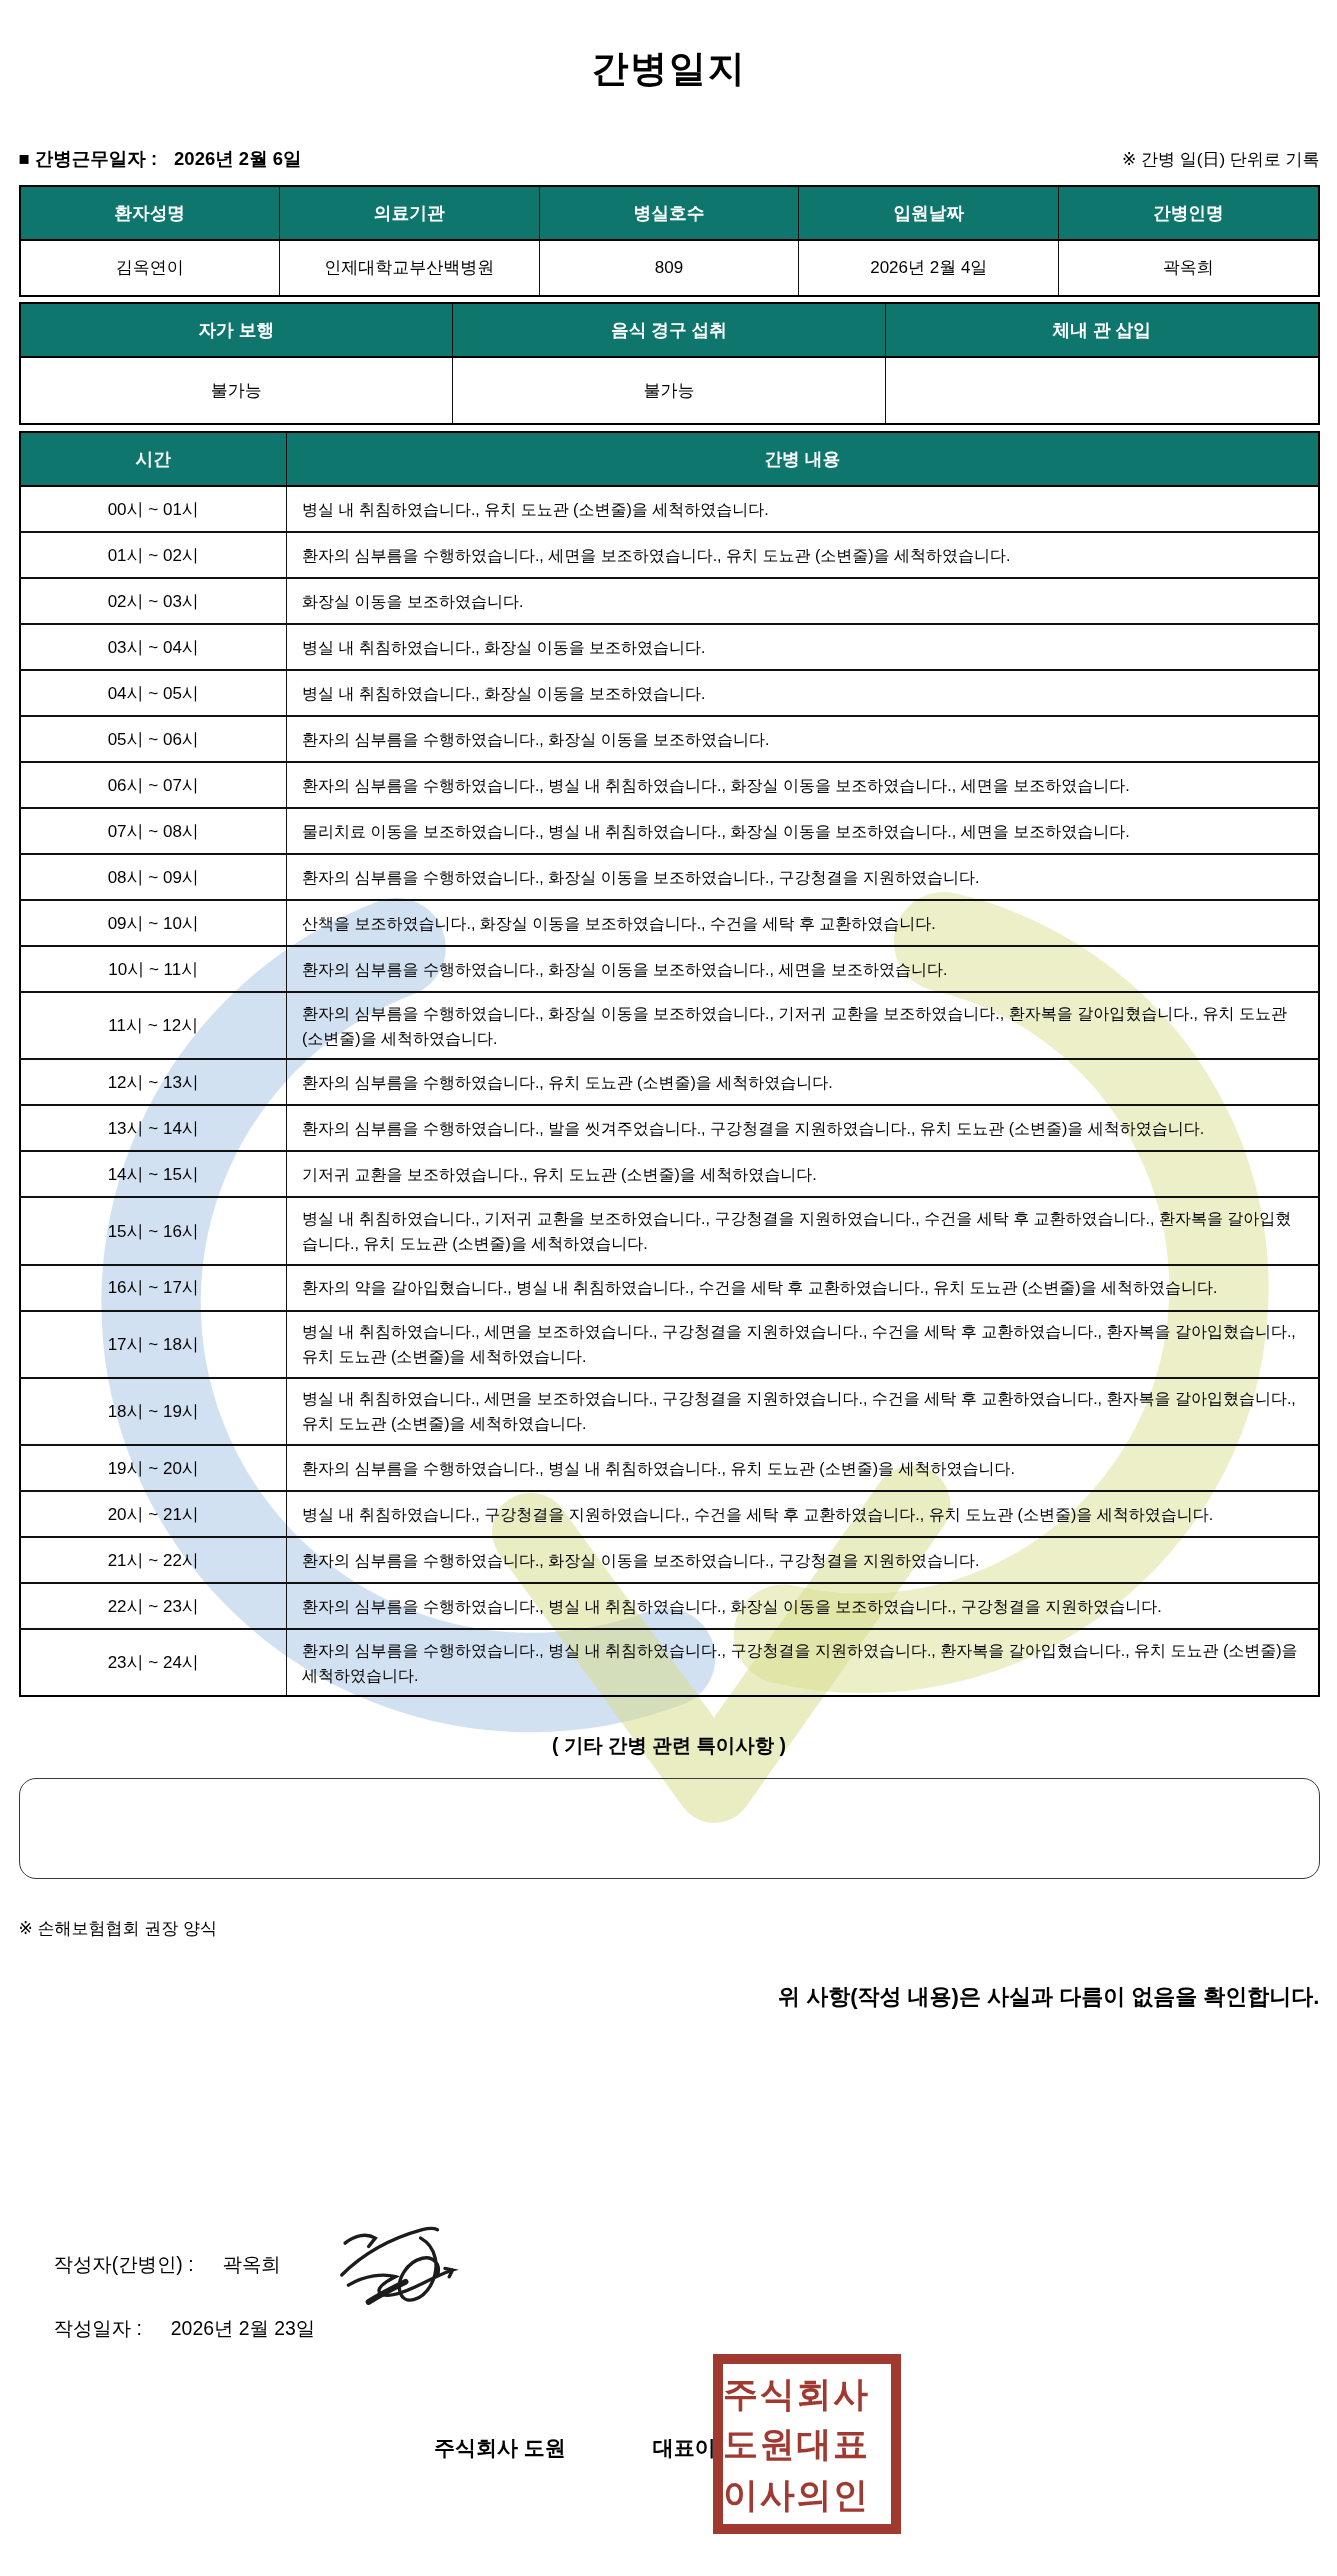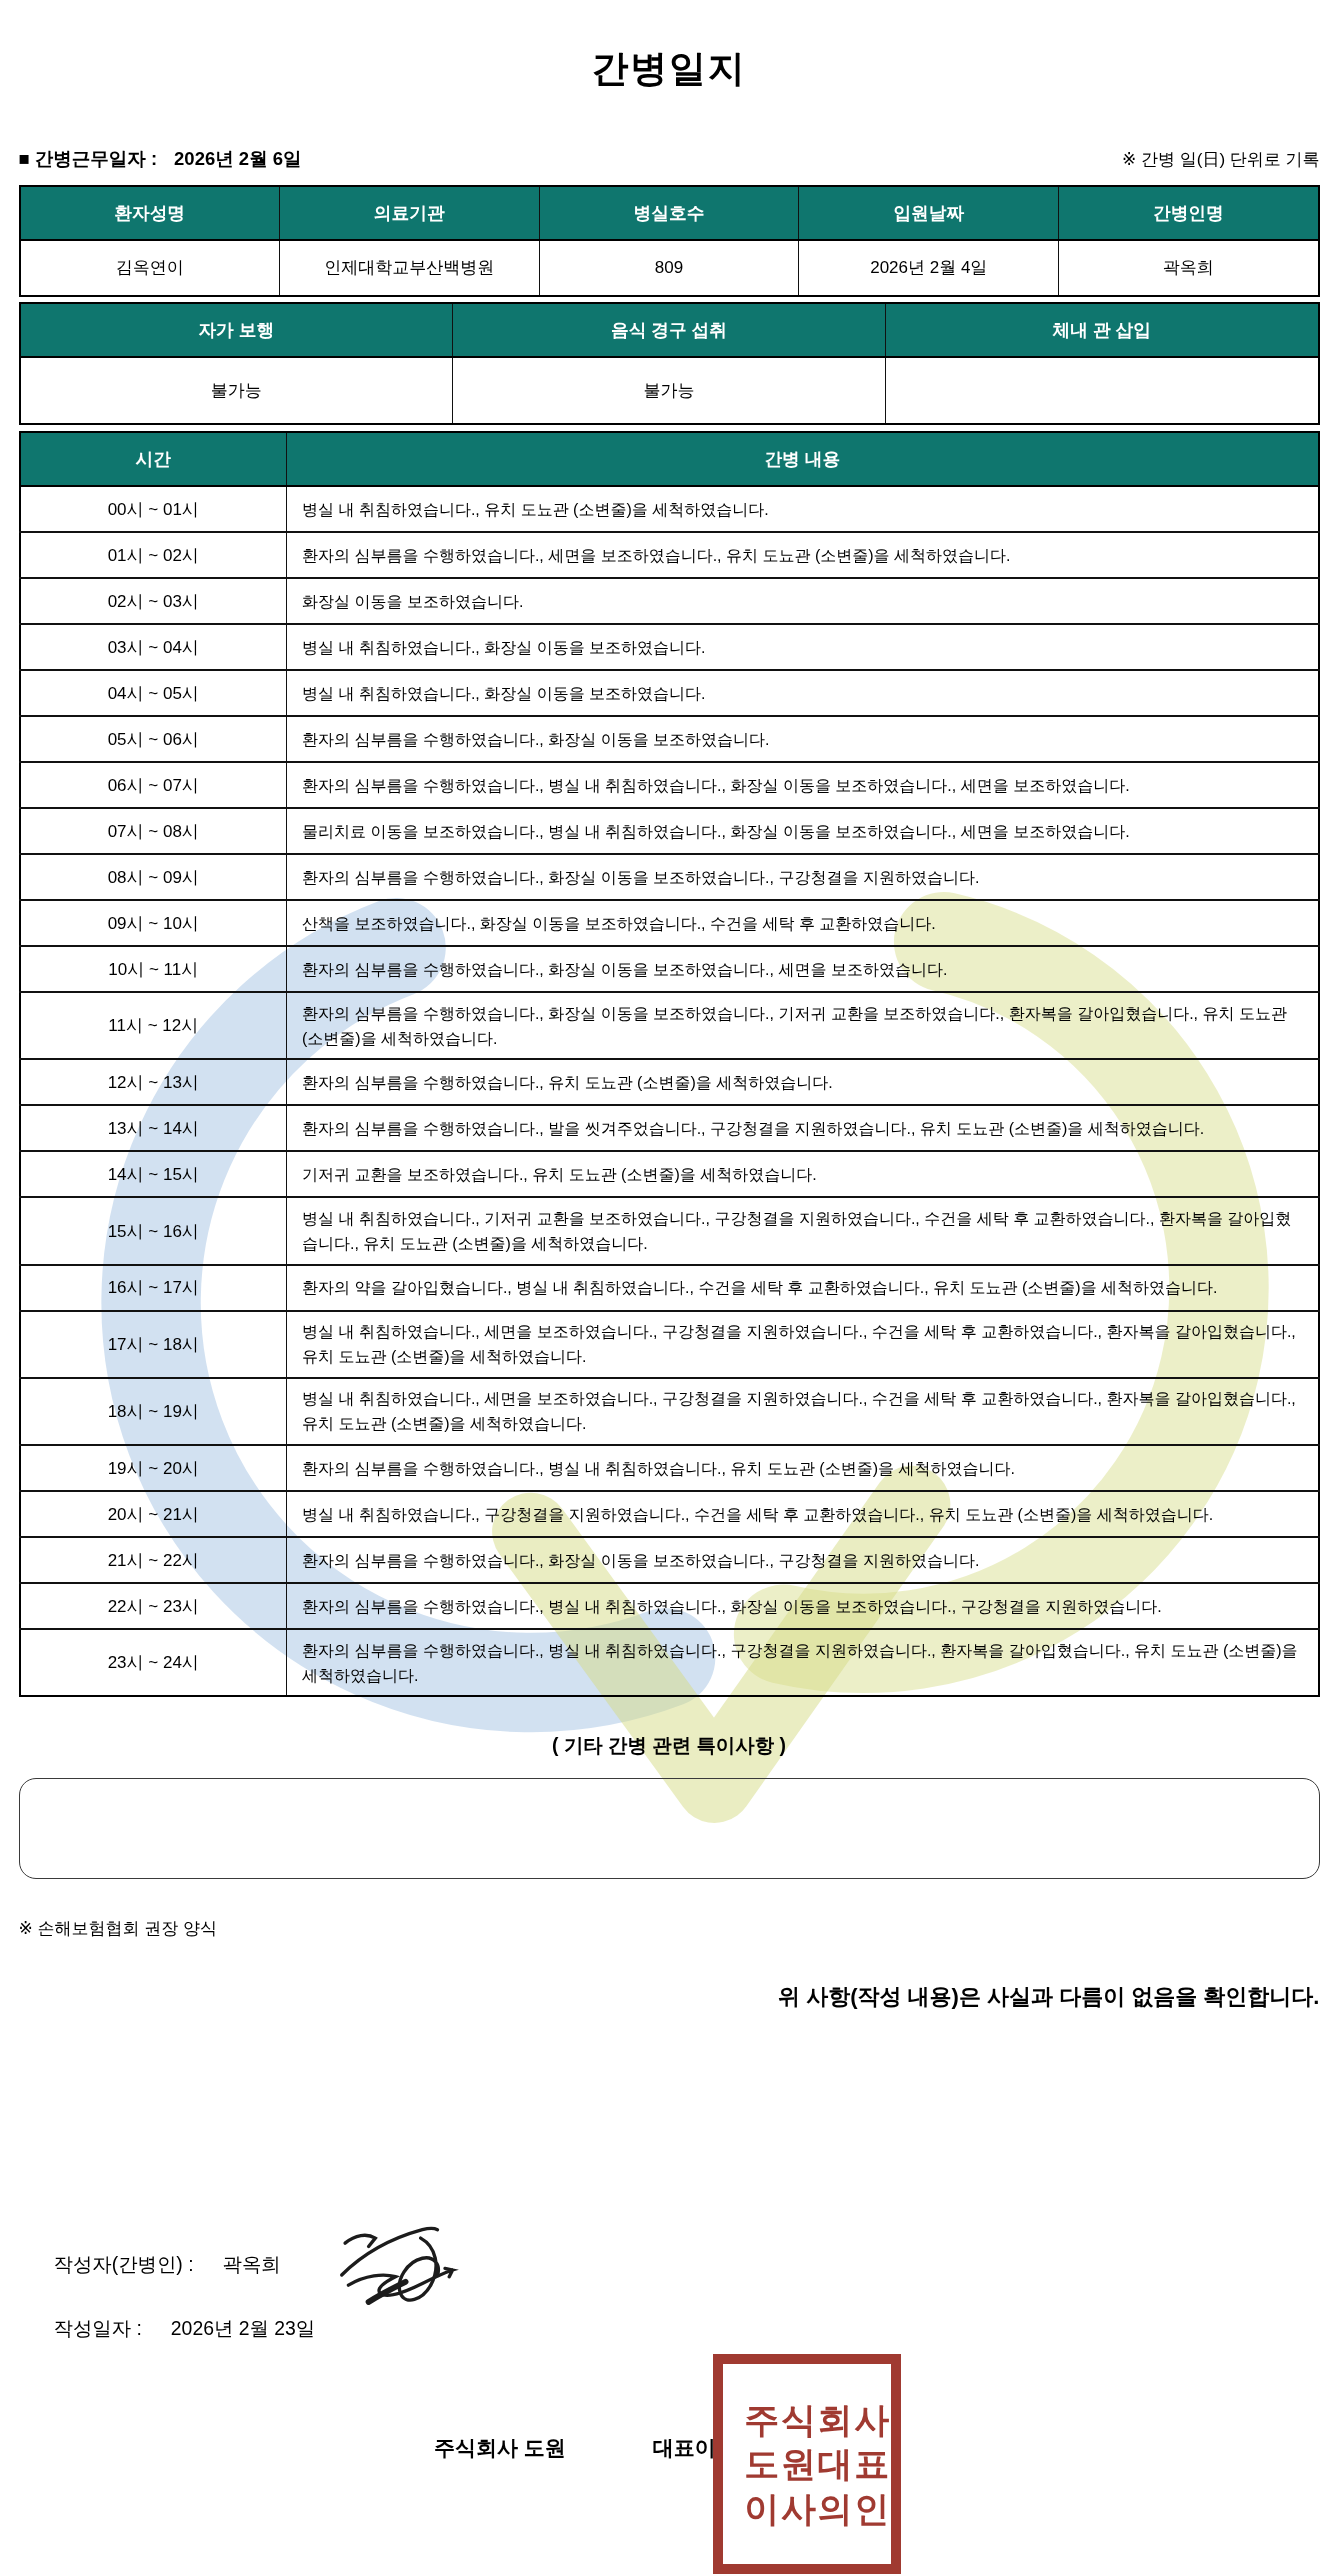--- a/index.html
+++ b/index.html
@@ -48,24 +48,24 @@
   .date-line   { top:2315px; }
   .footer-line .lbl { font-weight:normal; }
   .footer-line .val { margin-left:23.6px; }
 
   .sig { position:absolute; left:335px; top:2221px; z-index:1; }
 
   .company-line { position:absolute; left:434px; top:2434px; font-size:21px; font-weight:800; z-index:1; }
   .company-line .role { margin-left:37px;padding-left:44px; }
 
   .stamp {
-    position:absolute; left:713px; top:2354px; width:188px; height:220px; z-index:1;
+    position:absolute; left:713px; top:2354px; width:188px; height:180px; z-index:1;
     border:10px solid #a03a31; background:#fff;
-    display:flex; flex-direction:column; justify-content:center; align-items:flex-end;
-    gap:1px;
+    display:flex; flex-direction:column; justify-content:center; align-items:flex-start;
+    gap:7px;
   }
   .stamp .stamp-line {
     color:#a03a31; font-weight:800; font-size:35px; line-height:1.24;
     letter-spacing:1.7px; white-space:nowrap;
   }
 </style>
 </head>
 <body>
 
 <svg class="watermark" width="1338" height="2576" viewBox="0 0 1588 3058">

